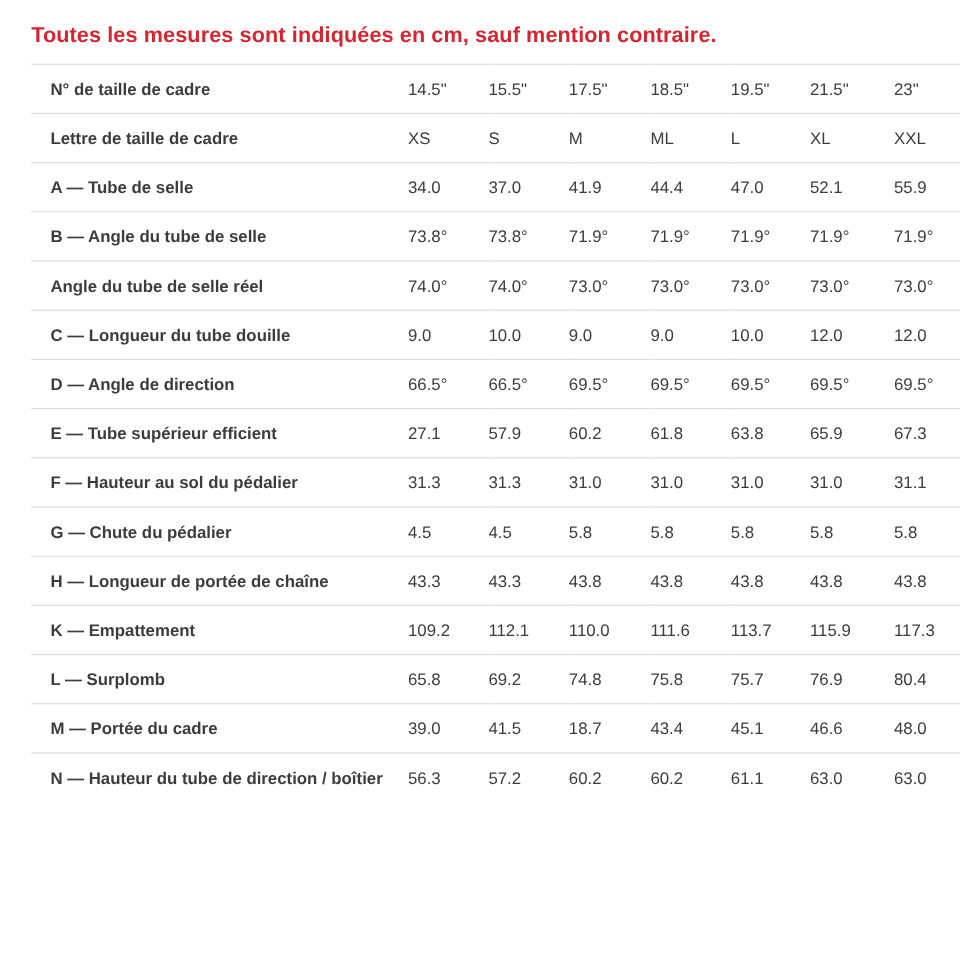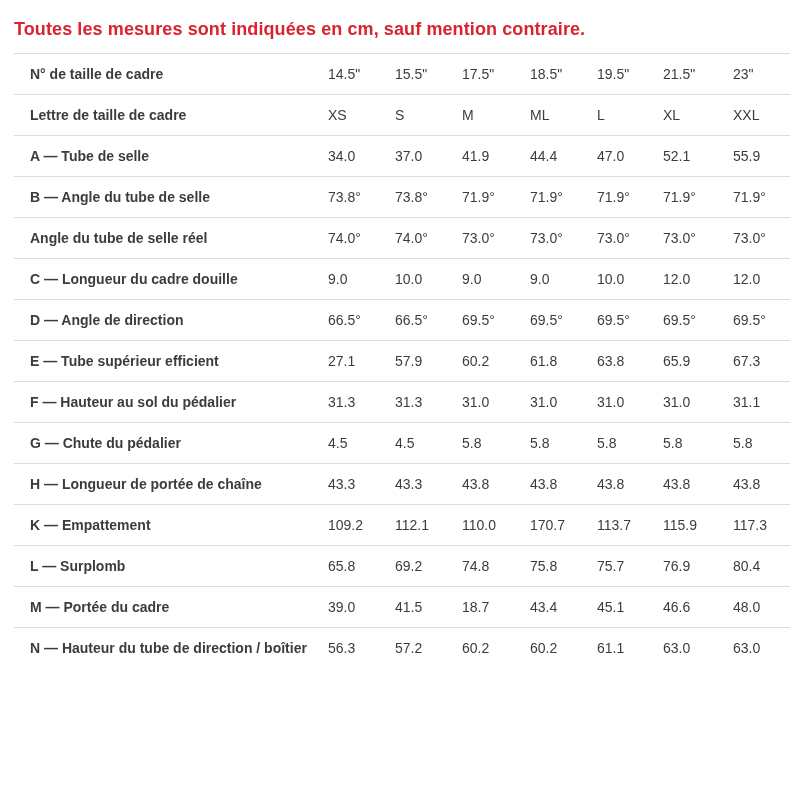--- a/index.html
+++ b/index.html
@@ -6,21 +6,21 @@
     --accent:#d9232e;
     --text:#3c3c3c;
     --divider:#dddddd;
   }
   html,body{margin:0;padding:0;background:#ffffff;}
   body{
     width:800px;height:800px;overflow:hidden;
     font-family:"Liberation Sans","DejaVu Sans",sans-serif;
     color:var(--text);
   }
-  .page{padding:18px 10px 0 14px;}
+  .page{padding:18px 10px 0 26px;}
   .note{
     color:var(--accent);
     font-size:18px;
     font-weight:bold;
     line-height:22px;
     margin:0;
     letter-spacing:0.1px;
   }
   table.geometry{
     border-collapse:collapse;
@@ -112,21 +112,21 @@
           <th>Angle du tube de selle réel</th>
           <td>74.0°</td>
           <td>74.0°</td>
           <td>73.0°</td>
           <td>73.0°</td>
           <td>73.0°</td>
           <td>73.0°</td>
           <td>73.0°</td>
         </tr>
         <tr>
-          <th>C — Longueur du cadre douille</th>
+          <th>C — Longueur du tube douille</th>
           <td>9.0</td>
           <td>10.0</td>
           <td>9.0</td>
           <td>9.0</td>
           <td>10.0</td>
           <td>12.0</td>
           <td>12.0</td>
         </tr>
         <tr>
           <th>D — Angle de direction</th>
@@ -176,21 +176,21 @@
           <td>43.8</td>
           <td>43.8</td>
           <td>43.8</td>
           <td>43.8</td>
         </tr>
         <tr>
           <th>K — Empattement</th>
           <td>109.2</td>
           <td>112.1</td>
           <td>110.0</td>
-          <td>170.7</td>
+          <td>111.6</td>
           <td>113.7</td>
           <td>115.9</td>
           <td>117.3</td>
         </tr>
         <tr>
           <th>L — Surplomb</th>
           <td>65.8</td>
           <td>69.2</td>
           <td>74.8</td>
           <td>75.8</td>

